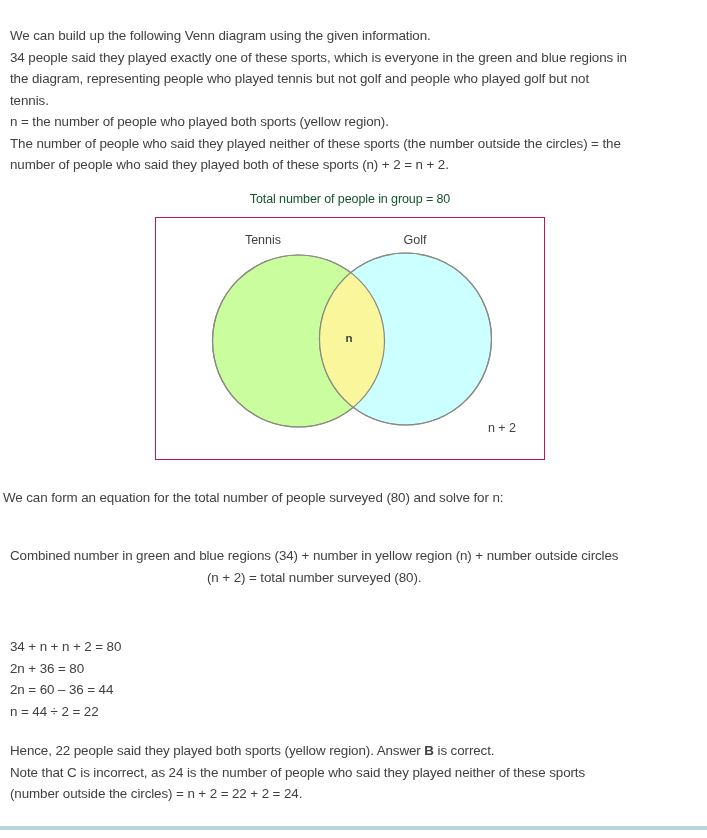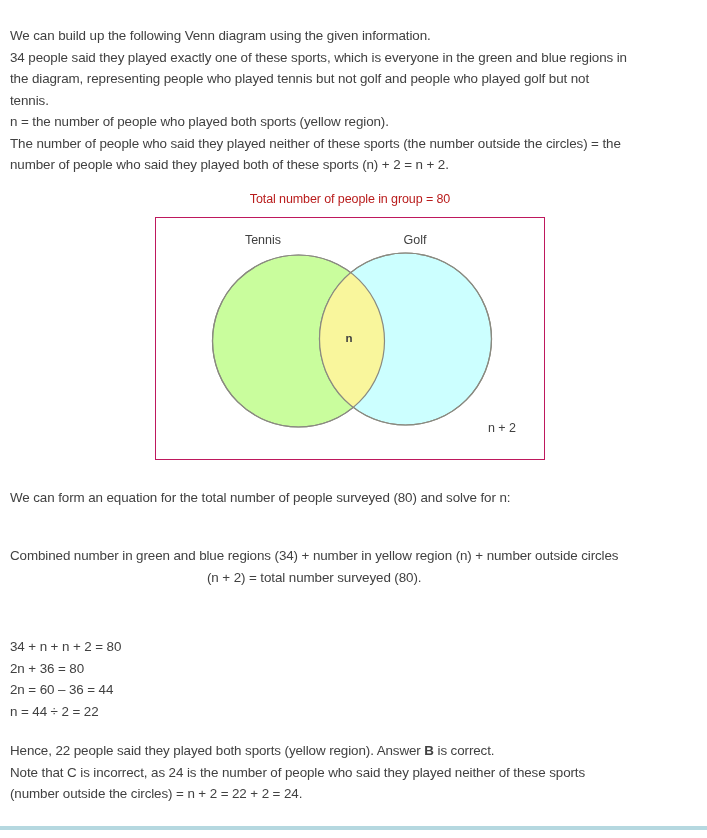--- a/index.html
+++ b/index.html
@@ -14,28 +14,28 @@
   }
   .textblock {
     position:absolute;
     font-size:13.4px;
     line-height:21.5px;
     letter-spacing:-0.1px;
     white-space:nowrap;
     color:#414141;
   }
   .intro       { top:9px;   left:10px;margin-top:16px; }
-  .eq-intro    { top:487px; left:10px; }
+  .eq-intro    { top:487px; left:3px; }
   .combined    { top:545px; left:10px;text-align:center; }
   .equations   { top:636px; left:10px; }
   .conclusion  { top:740px; left:10px; }
   .venn-title {
     position:absolute; top:192px; left:155px; width:390px;
     text-align:center; font-size:12.5px; letter-spacing:-0.1px;
-    color:#b91c1c;
+    color:#14532d;
   }
   .venn-box {
     position:absolute; top:217px; left:155px;
     width:390px; height:243px;
     border:1px solid #be185d;
     background:#ffffff;
   }
   .venn-box svg { display:block; }
   .venn-box svg text { fill:#414141; font-family:"Liberation Sans", sans-serif; }
   .bottom-bar {

